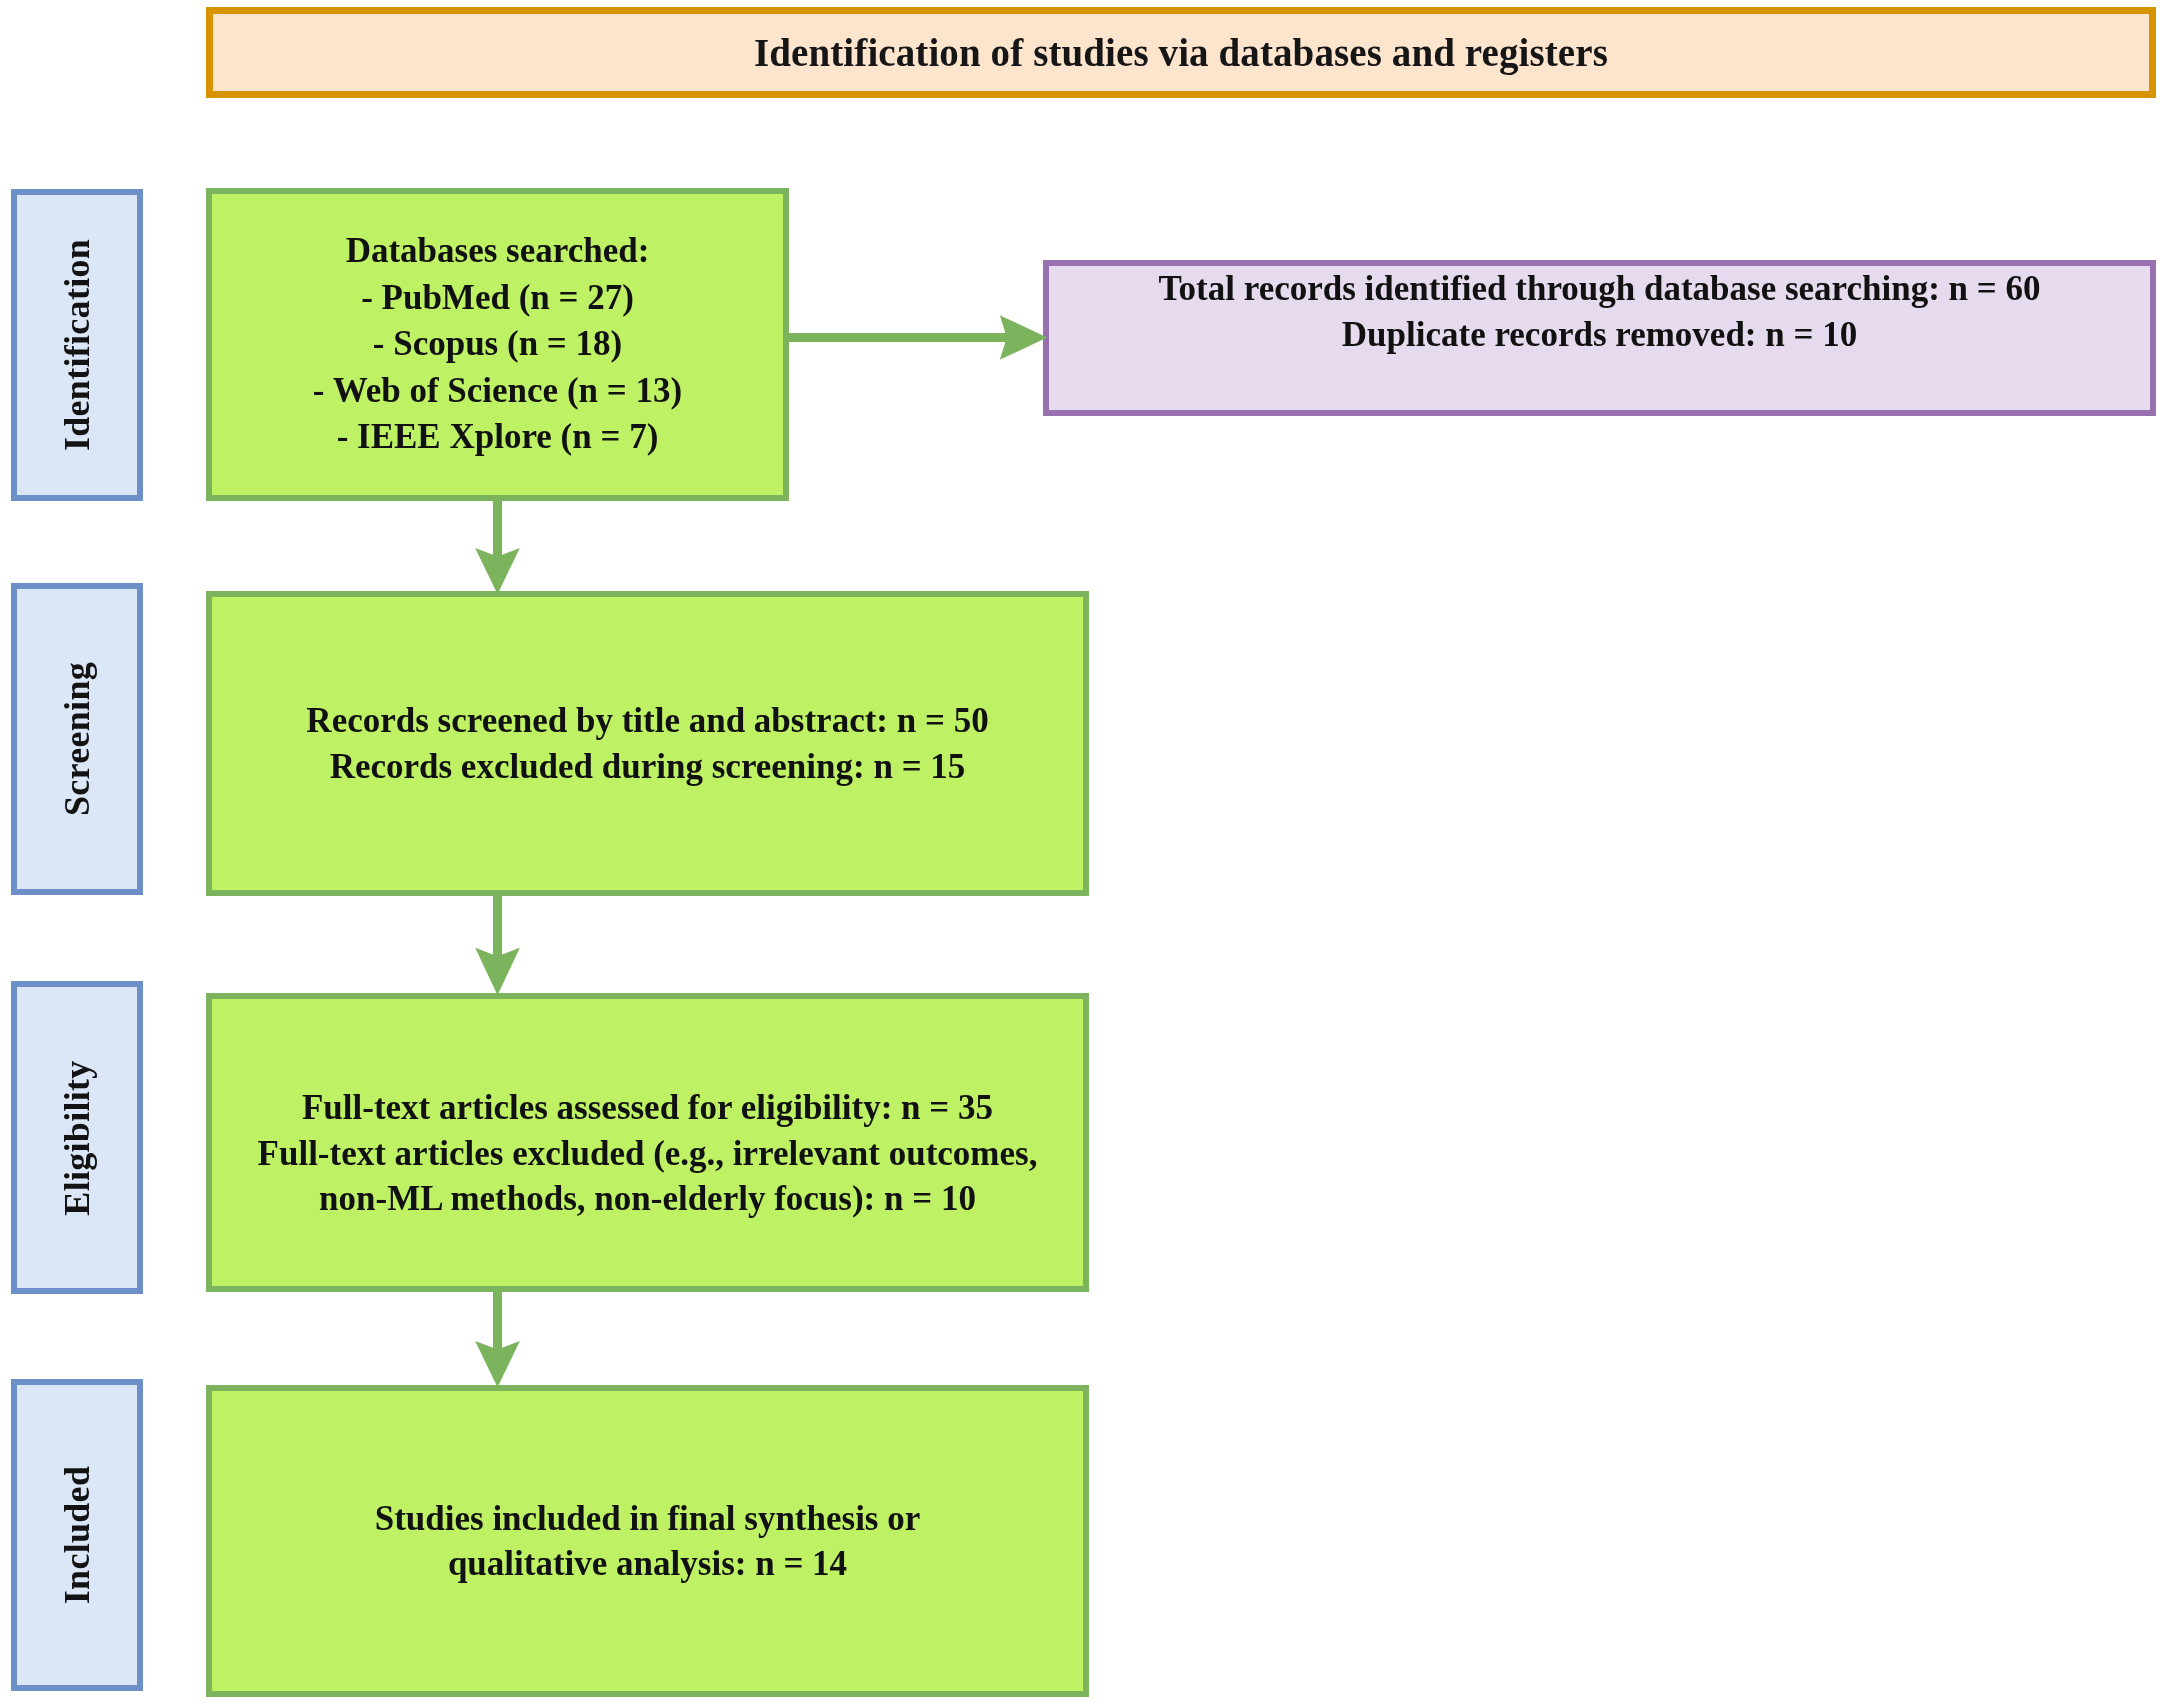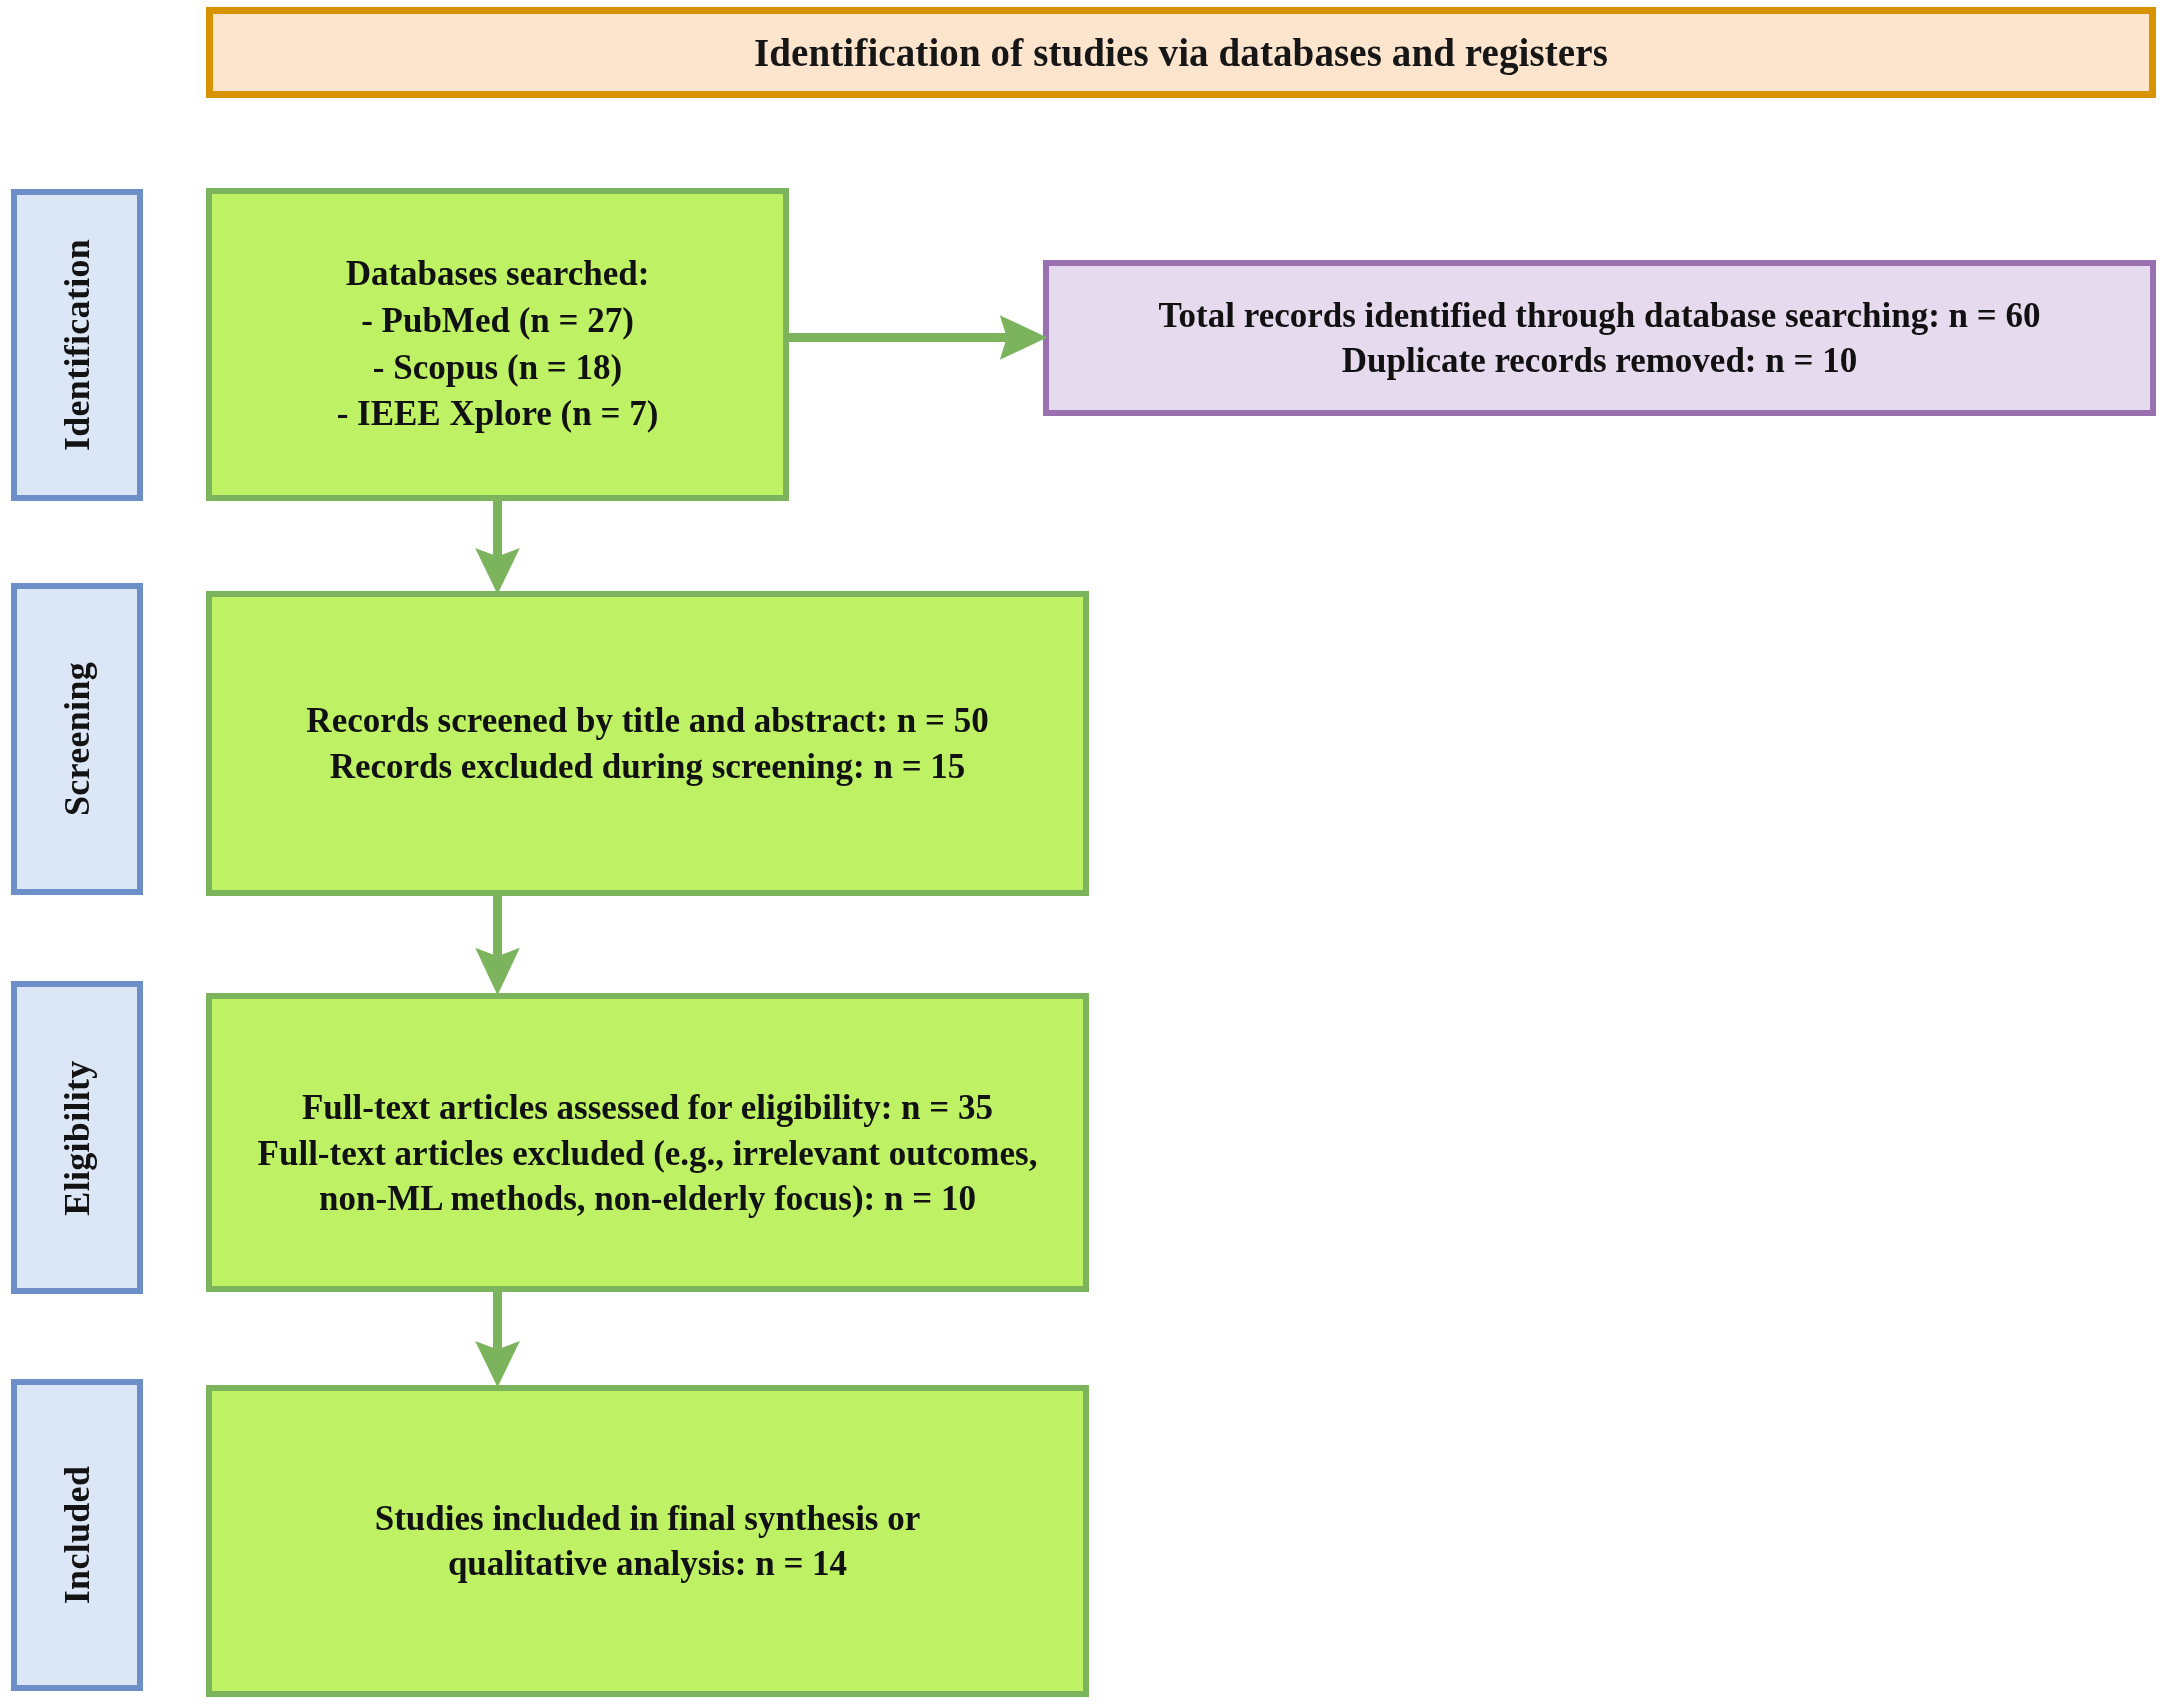--- a/index.html
+++ b/index.html
@@ -111,21 +111,20 @@
   #box-records {
     position: absolute;
     left: 1043px;
     top: 260px;
     width: 1113px;
     height: 156px;
     background: #e6dbee;
     border: 6.3px solid #9a71b0;
     box-sizing: border-box;
     display: flex;
-    align-items: center;
     justify-content: center;
     text-align: center;
   }
   #box-records .body {
     font-size: 35px;
     font-weight: bold;
     color: #111111;
     line-height: 1.30;
     width: 100%;
   }
@@ -154,20 +153,21 @@
   </div>
   <div class="stage-label" id="label-included">
     <span>Included</span>
   </div>
 
   <div class="flow-box" id="box-databases">
     <div class="body">
       <div>Databases searched:</div>
       <div>- PubMed (n = 27)</div>
       <div>- Scopus (n = 18)</div>
+      <div>- Web of Science (n = 13)</div>
       <div>- IEEE Xplore (n = 7)</div>
     </div>
   </div>
 
   <div id="box-records">
     <div class="body">
       <div>Total records identified through database searching: n = 60</div>
       <div>Duplicate records removed: n = 10</div>
     </div>
   </div>

